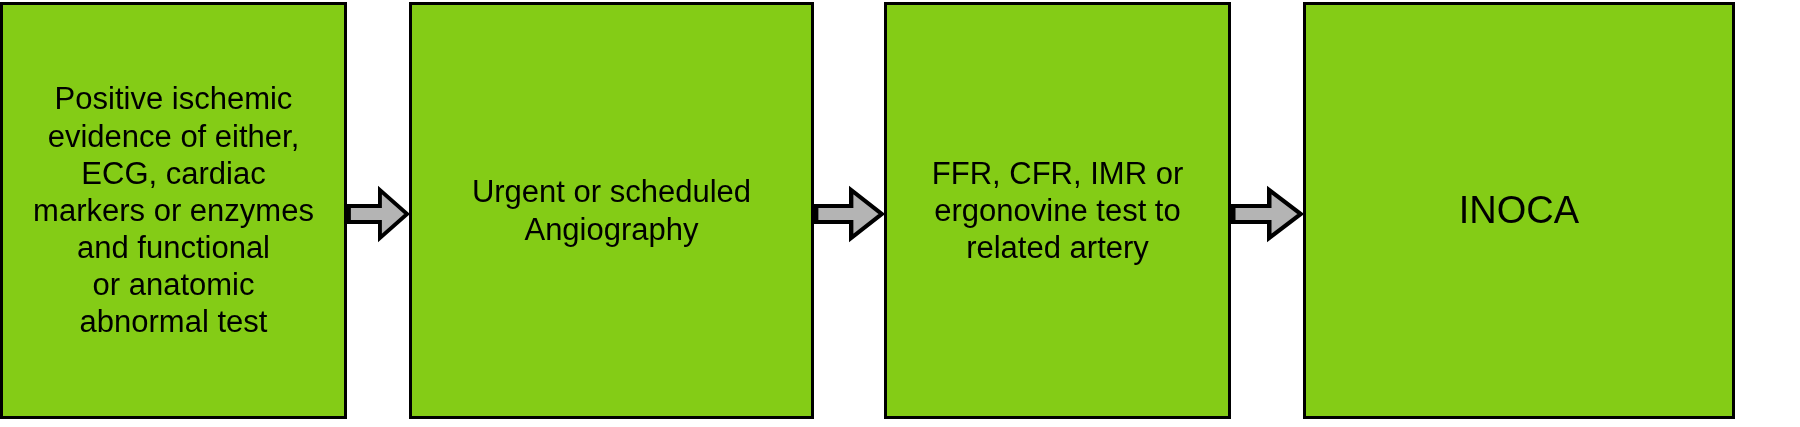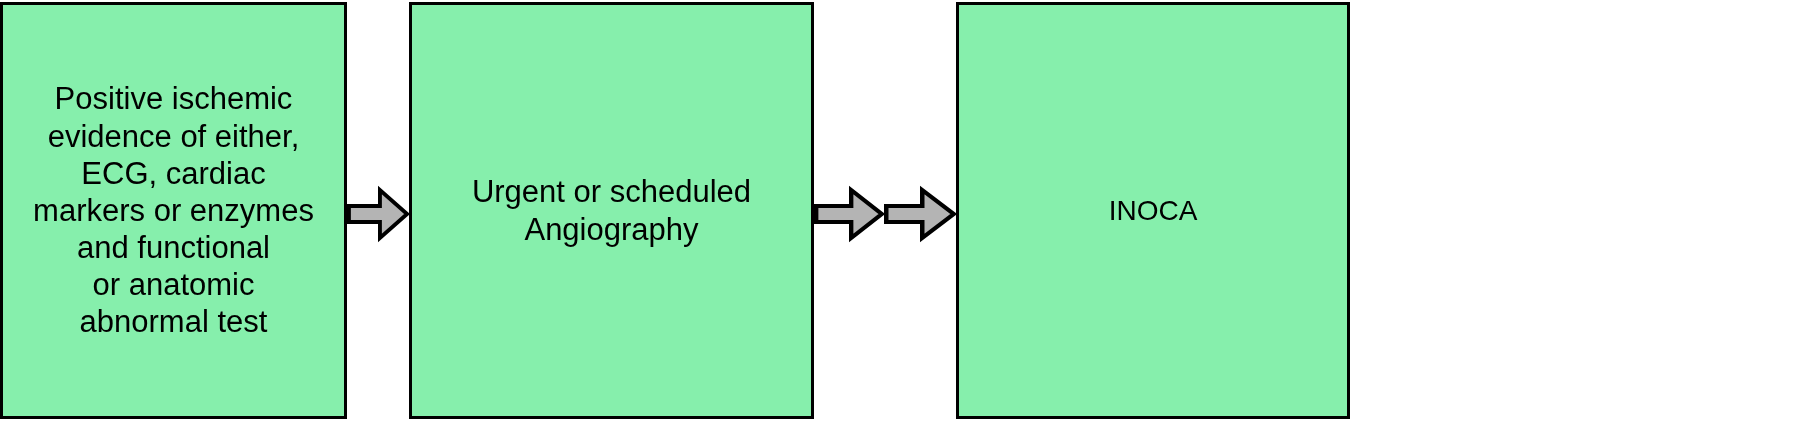--- a/index.html
+++ b/index.html
@@ -19,21 +19,21 @@
     width: 1800px;
     height: 427px;
     background: #ffffff;
     display: flex;
     flex-direction: row;
     align-items: stretch;
   }
 
   .node {
     box-sizing: border-box;
-    background: #86efac;
+    background: #84cc16;
     border: 3px solid #000000;
     display: flex;
     align-items: center;
     justify-content: center;
     text-align: center;
     color: #000000;
     line-height: 1.20;
     flex: 0 0 auto;
     margin: 2px 0 8px 0;
   }
@@ -41,21 +41,21 @@
   .node-label {
     display: block;
     white-space: pre-line;
     padding: 0 6px;
   }
 
   
   .node-1 { width: 347px; font-size: 31px; }
   .node-2 { width: 405px; font-size: 31px; }
   .node-3 { width: 347px; font-size: 31px; }
-  .node-4 { width: 394px; font-size: 28px; }
+  .node-4 { width: 432px; font-size: 38px; }
 
   .gap {
     flex: 0 0 auto;
     width: 62px;
     position: relative;
     display: flex;
     align-items: center;
     justify-content: center;
     background: #ffffff;
   }
@@ -100,20 +100,25 @@
     <span class="node-label">Urgent or scheduled
 Angiography</span>
   </div>
 
   <div class="gap gap-wide">
     <svg class="arrow-svg" viewBox="0 0 64 64" preserveAspectRatio="none">
       <polygon class="arrow-body" points="2,24 34,24 34,8 62,32 34,56 34,40 2,40"></polygon>
     </svg>
   </div>
 
+  <div class="node node-3">
+    <span class="node-label">FFR, CFR, IMR or
+ergonovine test to
+related artery</span>
+  </div>
 
   <div class="gap gap-xwide">
     <svg class="arrow-svg" viewBox="0 0 64 64" preserveAspectRatio="none">
       <polygon class="arrow-body" points="2,24 34,24 34,8 62,32 34,56 34,40 2,40"></polygon>
     </svg>
   </div>
 
   <div class="node node-4">
     <span class="node-label">INOCA</span>
   </div>

